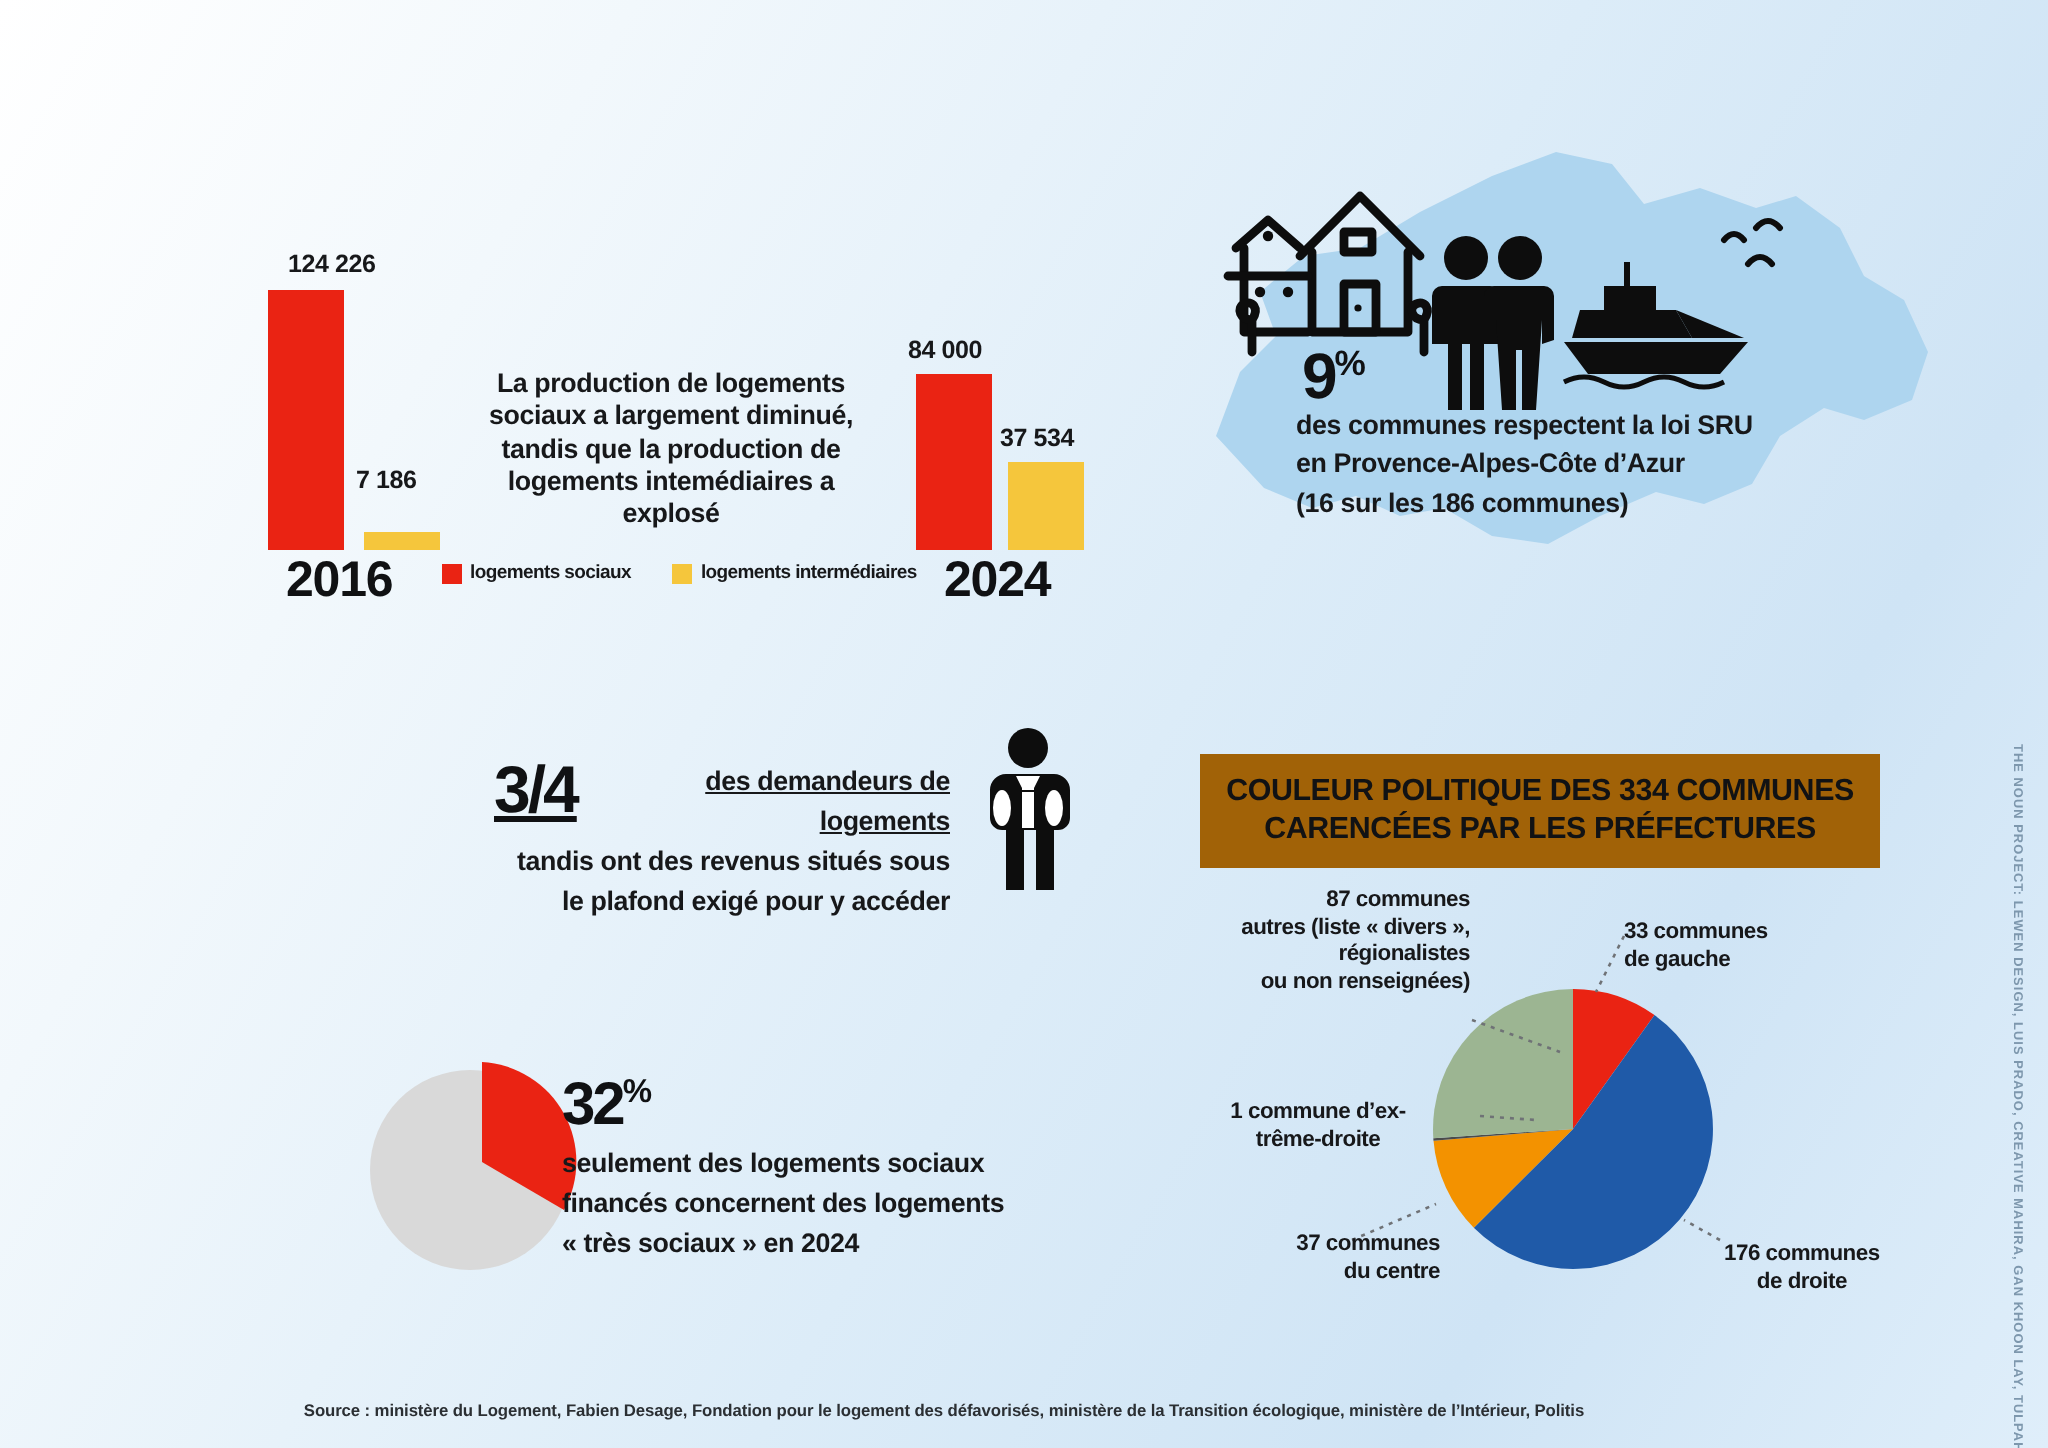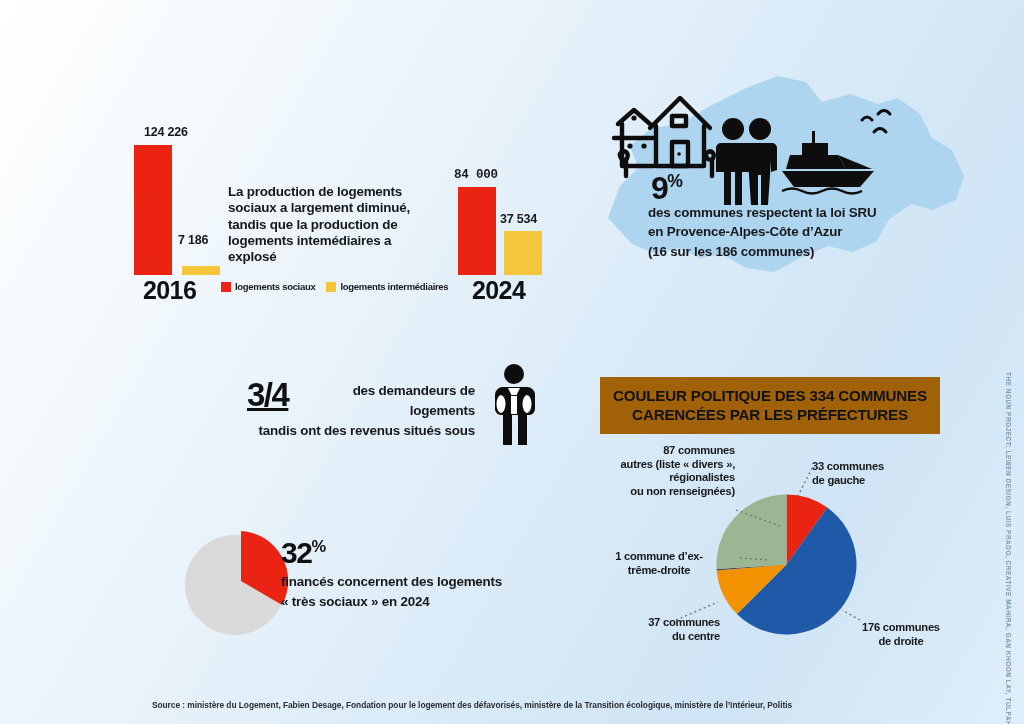--- a/index.html
+++ b/index.html
@@ -77,36 +77,36 @@
   <div class="abs" style="left:126px;top:125px;width:130px;height:150px;">
     <div class="bar-val" style="left:18px;top:0px;">124 226</div>
     <div class="bar bar-red" style="left:8px;width:38px;height:130px;"></div>
 
     <div class="bar-val" style="left:52px;top:108px;">7 186</div>
     <div class="bar bar-yel" style="left:56px;width:38px;height:9px;"></div>
   </div>
   <div class="abs year" style="left:143px;top:276px;">2016</div>
 
   <div class="abs" style="left:452px;top:168px;width:120px;height:107px;">
-    <div class="bar-val" style="left:2px;top:0px;font-family:Liberation Mono, monospace;">84 000</div>
+    <div class="bar-val" style="left:2px;top:0px;">84 000</div>
     <div class="bar bar-red" style="left:6px;width:38px;height:88px;"></div>
 
     <div class="bar-val" style="left:48px;top:44px;">37 534</div>
     <div class="bar bar-yel" style="left:52px;width:38px;height:44px;"></div>
   </div>
   <div class="abs year" style="left:472px;top:276px;">2024</div>
 
-  <div class="abs body-txt tight" style="left:228px;top:184px;width:215px;text-align:left;font-size:13.4px;">
+  <div class="abs body-txt tight" style="left:228px;top:184px;width:215px;text-align:center;font-size:13.4px;">
     <div>La production de logements</div>
     <div>sociaux a largement diminué,</div>
     <div>tandis que la production de</div>
     <div>logements intemédiaires a explosé</div>
   </div>
 
-  <div class="abs legend-row" style="left:221px;top:281px;gap:11px;">
+  <div class="abs legend-row" style="left:221px;top:281px;gap:21px;">
     <div class="legend-item">
       <span class="sw" style="background:#ea2313;"></span>
       <span class="legend-lbl">logements sociaux</span>
     </div>
     <div class="legend-item">
       <span class="sw" style="background:#f5c63c;"></span>
       <span class="legend-lbl">logements intermédiaires</span>
     </div>
   </div>
 
@@ -165,22 +165,23 @@
 
   <div class="abs body-txt tight" style="left:648px;top:203px;width:290px;font-size:13.4px;line-height:1.45;">
     <div>des communes respectent la loi SRU</div>
     <div>en Provence-Alpes-Côte d’Azur</div>
     <div>(16 sur les 186 communes)</div>
   </div>
 
   <div class="abs big-num" style="left:247px;top:378px;font-size:33px;text-decoration:underline;">3/4</div>
 
   <div class="abs body-txt tight" style="left:200px;top:381px;width:275px;text-align:right;font-size:13.4px;line-height:1.5;">
-    <div style="padding-left:110px;">des demandeurs de logements</div>
+    <div style="padding-left:110px;text-decoration:underline;">des demandeurs de logements</div>
     <div>tandis ont des revenus situés sous</div>
+    <div>le plafond exigé pour y accéder</div>
   </div>
 
   <svg class="abs" style="left:490px;top:363px;width:48px;height:82px;" viewBox="0 0 48 82">
     <g fill="#0d0d0d">
       <circle cx="24" cy="11" r="10"></circle>
       <path d="M11 24 h26 a8 8 0 0 1 8 8 v14 a6 6 0 0 1 -6 6 h-2 v30 h-9 v-30 h-6 v30 h-9 v-30 h-2 a6 6 0 0 1 -6 -6 v-14 a8 8 0 0 1 8 -8Z"></path>
     </g>
     <g fill="#ffffff">
       <path d="M18 25 h12 l-3 6 v1 h-6 v-1 Z"></path>
       <path d="M21 33 h6 v18 h-6 Z"></path>
@@ -195,20 +196,21 @@
     <g transform="translate(6,-4)">
       <path d="M55 60 L55 10 A50 50 0 0 1 96 84 Z" fill="#ea2313"></path>
     </g>
   </svg>
 
   <div class="abs big-num" style="left:281px;top:538px;font-size:30px;">
     <span>32</span><span class="pct-sign">%</span>
   </div>
 
   <div class="abs body-txt tight" style="left:281px;top:572px;width:235px;font-size:13.4px;line-height:1.5;">
+    <div>seulement des logements sociaux</div>
     <div>financés concernent des logements</div>
     <div>« très sociaux » en 2024</div>
   </div>
 
   <div class="abs panel-title" style="left:600px;top:377px;width:320px;">
     <div>COULEUR POLITIQUE DES 334 COMMUNES</div>
     <div>CARENCÉES PAR LES PRÉFECTURES</div>
   </div>
 
   <svg class="abs" style="left:714px;top:492px;width:145px;height:145px;" viewBox="0 0 145 145">

